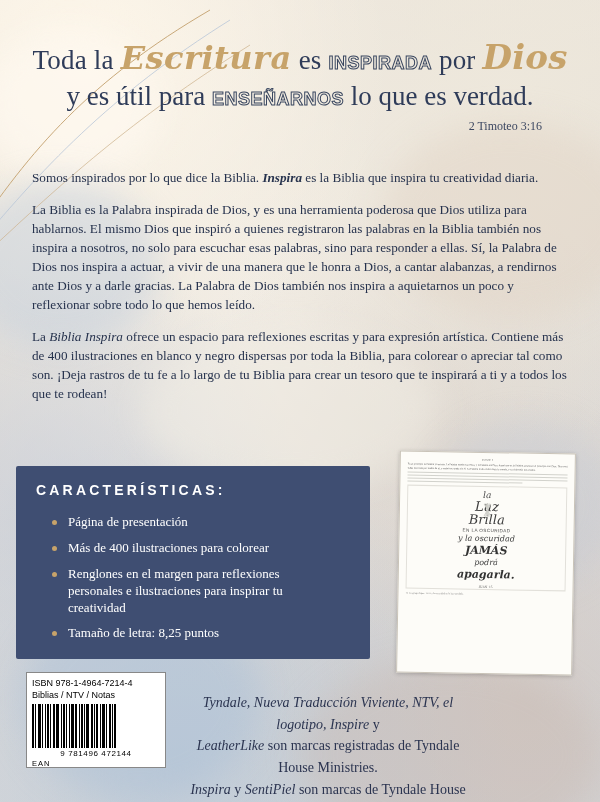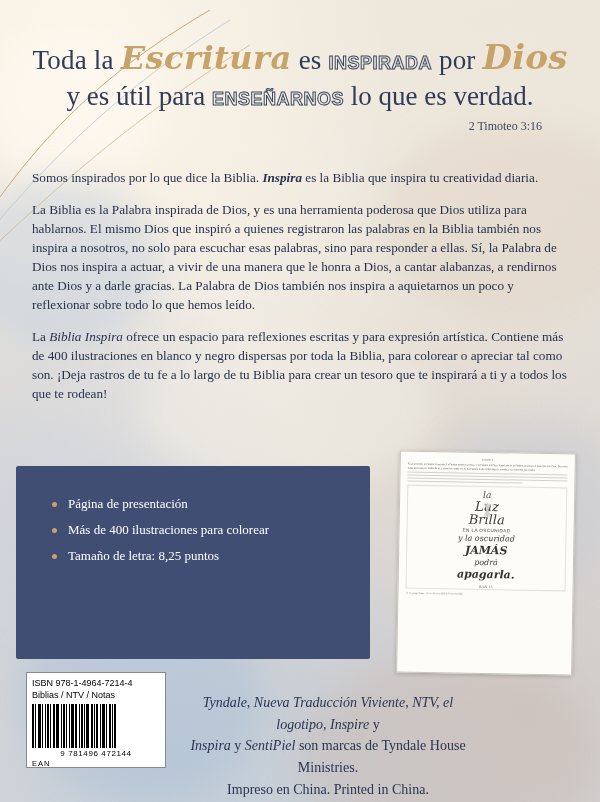--- a/index.html
+++ b/index.html
@@ -353,23 +353,25 @@
     <div class="ref">2 Timoteo 3:16</div>
   </div>
 
   <div class="body-copy">
     <p><span>Somos inspirados por lo que dice la Biblia. </span><span class="ital">Inspira</span><span> es la Biblia que inspira tu creatividad diaria.</span></p>
     <p>La Biblia es la Palabra inspirada de Dios, y es una herramienta poderosa que Dios utiliza para hablarnos. El mismo Dios que inspiró a quienes registraron las palabras en la Biblia también nos inspira a nosotros, no solo para escuchar esas palabras, sino para responder a ellas. Sí, la Palabra de Dios nos inspira a actuar, a vivir de una manera que le honra a Dios, a cantar alabanzas, a rendirnos ante Dios y a darle gracias. La Palabra de Dios también nos inspira a aquietarnos un poco y reflexionar sobre todo lo que hemos leído.</p>
     <p><span>La </span><span class="ital-light">Biblia Inspira</span><span> ofrece un espacio para reflexiones escritas y para expresión artística. Contiene más de 400 ilustraciones en blanco y negro dispersas por toda la Biblia, para colorear o apreciar tal como son. ¡Deja rastros de tu fe a lo largo de tu Biblia para crear un tesoro que te inspirará a ti y a todos los que te rodean!</span></p>
   </div>
 
   <div class="features">
+    <h2>CARACTERÍSTICAS:</h2>
     <ul>
       <li>Página de presentación</li>
       <li>Más de 400 ilustraciones para colorear</li>
+      <li>Renglones en el margen para reflexiones personales e ilustraciones para inspirar tu creatividad</li>
       <li>Tamaño de letra: 8,25 puntos</li>
     </ul>
   </div>
 
   <div class="sample">
     <div class="s-head">JUAN 1</div>
     <div class="s-col">En el principio la Palabra ya existía. La Palabra estaba con Dios, y la Palabra era Dios. Aquel que es la Palabra existía en el principio con Dios. Dios creó todas las cosas por medio de él, y nada fue creado sin él. La Palabra le dio vida a todo lo creado, y su vida trajo luz a todos.</div>
     <div class="s-lines">
       <div class="ln"></div>
         <div class="ln"></div>
@@ -454,17 +456,18 @@
       <i style="width:1px"></i>
         <i style="width:1px;background:transparent"></i>
         <i style="width:2px"></i>
     </div>
     <div class="barnum">9 781496 472144</div>
     <div class="ean">EAN</div>
   </div>
 
   <div class="legal">
     <div><span class="it">Tyndale, Nueva Traducción Viviente, NTV, el logotipo, </span><span class="it">Inspire</span><span> y</span></div>
+    <div><span class="it">LeatherLike</span><span> son marcas registradas de Tyndale House Ministries.</span></div>
     <div><span class="it">Inspira</span><span> y </span><span class="it">SentiPiel</span><span> son marcas de Tyndale House Ministries.</span></div>
     <div>Impreso en China. Printed in China.</div>
   </div>
 
 </div>
 
 </body></html>

